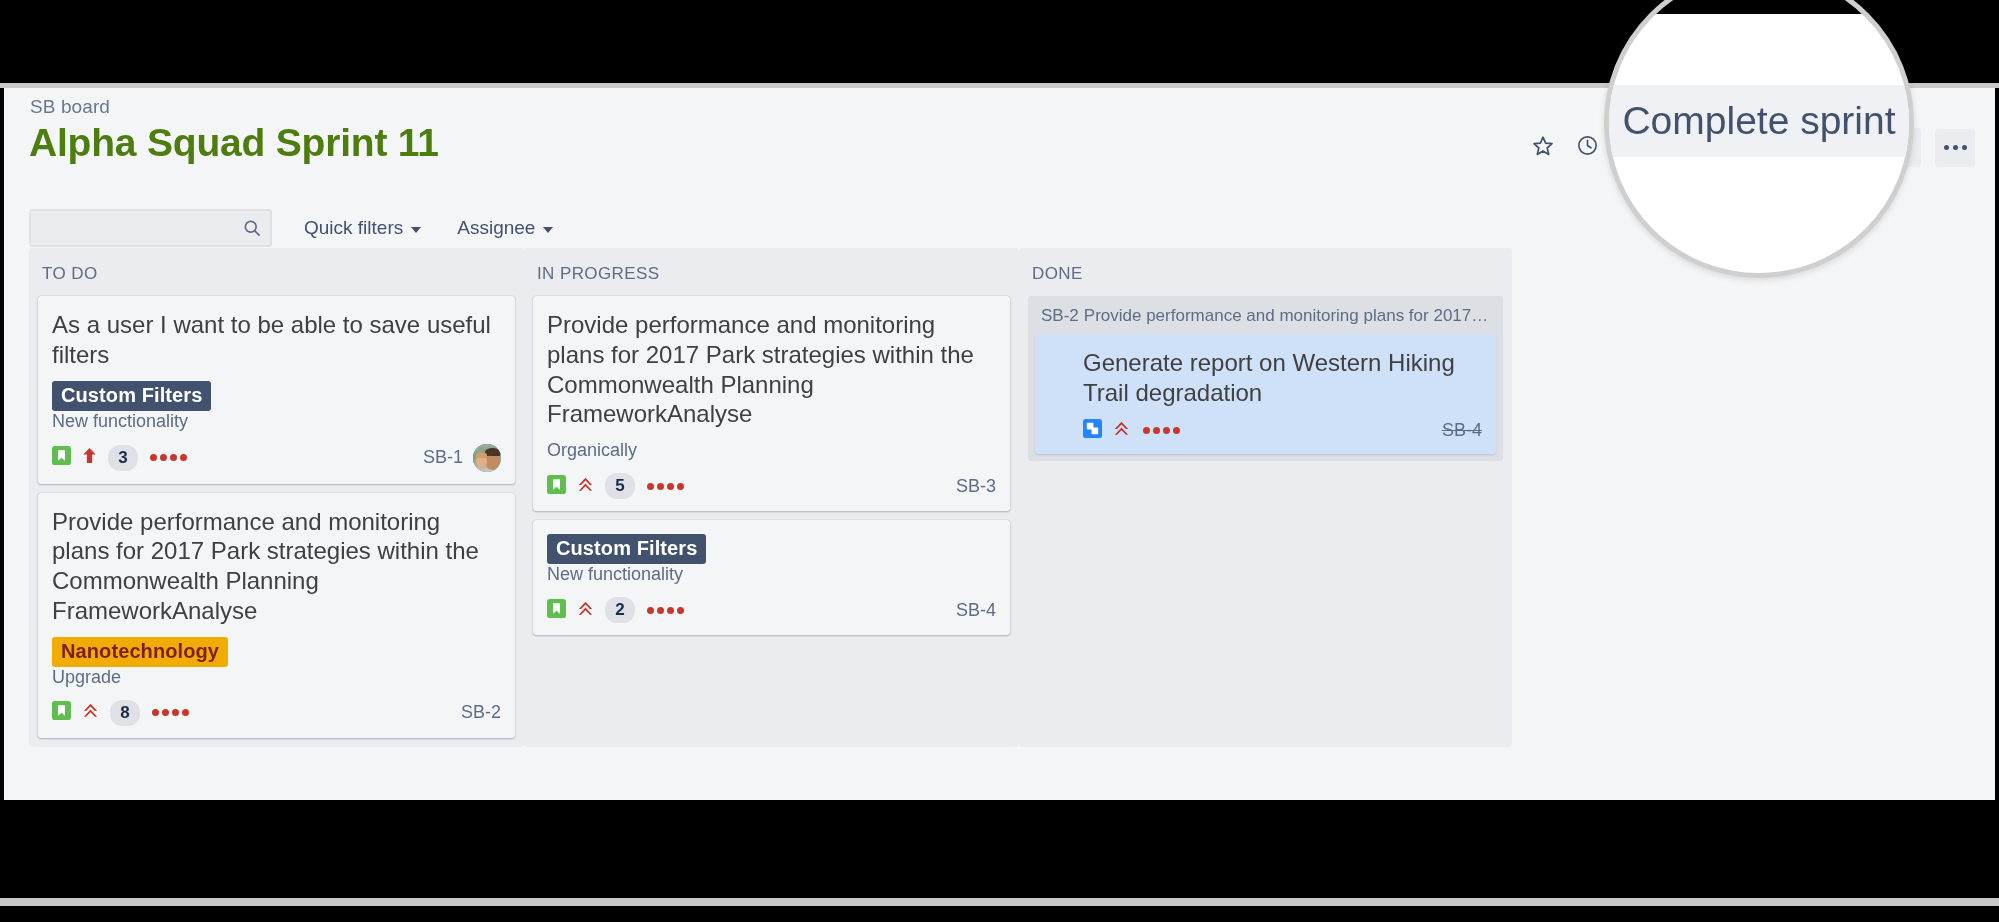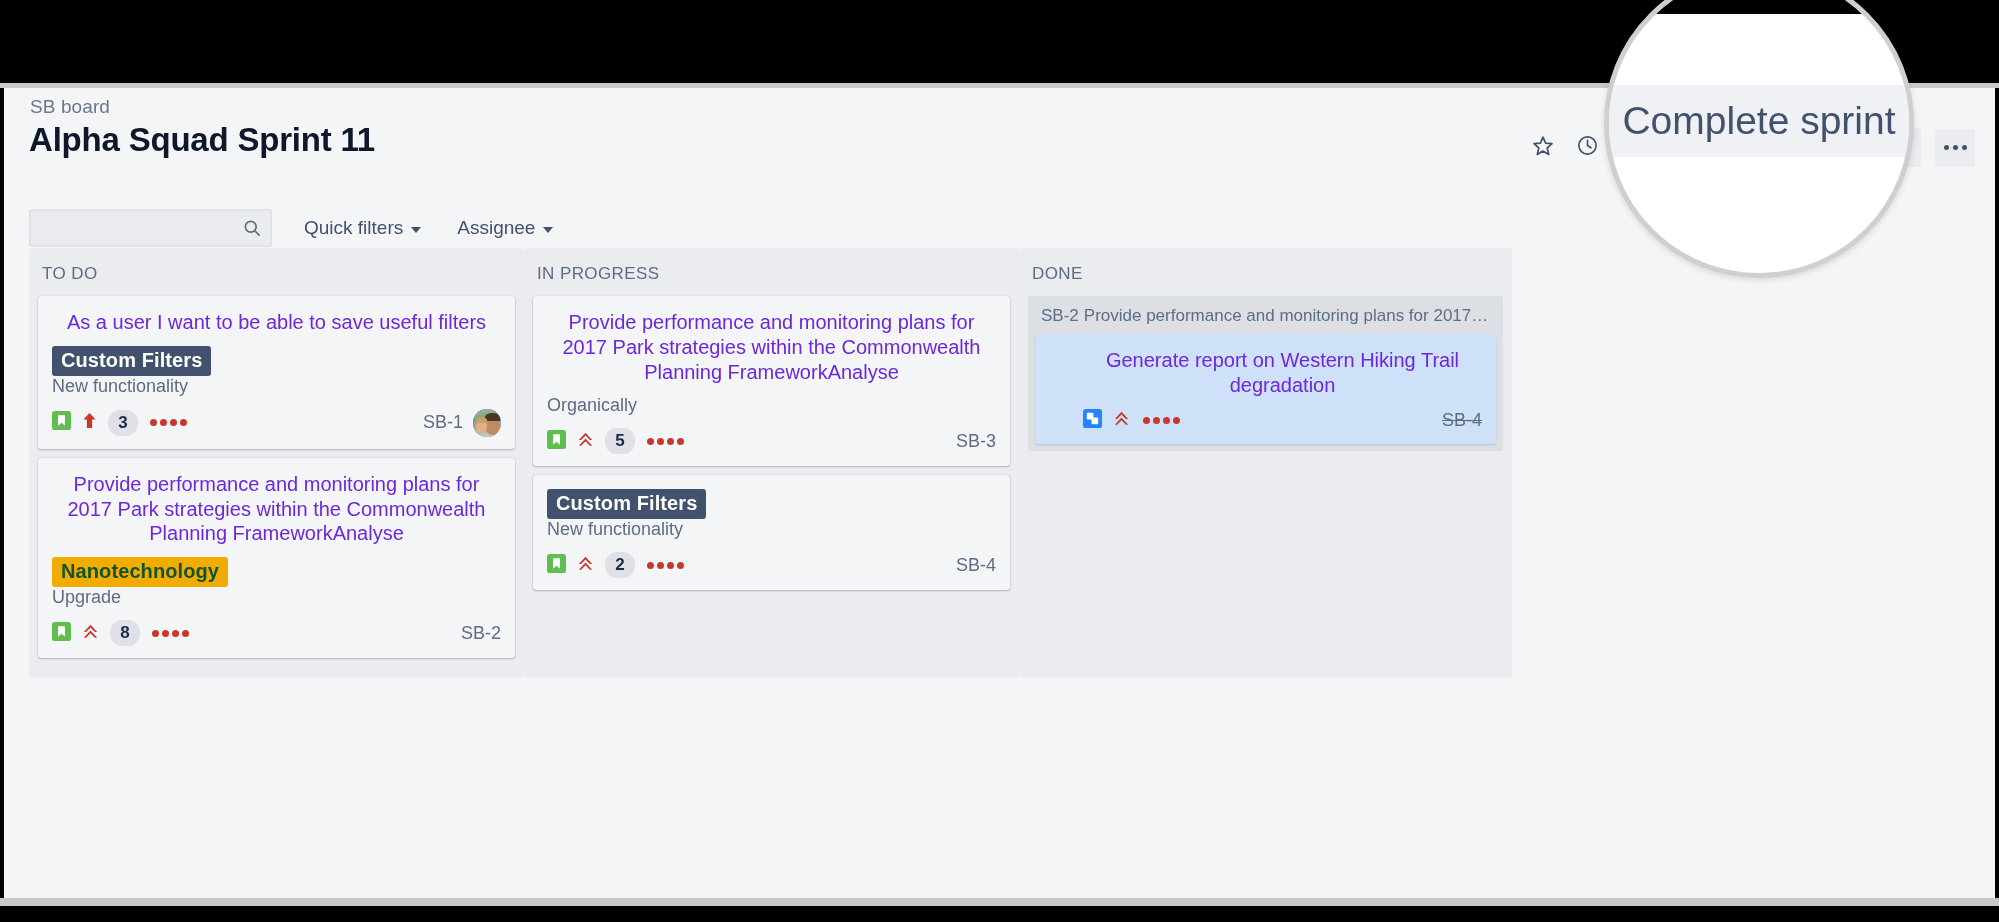--- a/index.html
+++ b/index.html
@@ -48,21 +48,21 @@
     height: 8px;
     background: #c9c9c9;
   }
 
   
   #app {
     position: absolute;
     left: 4px;
     top: 88px;
     width: 1991px;
-    height: 810px;
+    height: 712px;
     background: #f4f5f7;
     overflow: hidden;
   }
 
   
   #board-header {
     position: absolute;
     left: 0; top: 0;
     width: 1991px;
     height: 140px;
@@ -72,23 +72,23 @@
     left: 26px;
     top: 8px;
     font-size: 19px;
     color: #6b778c;
     letter-spacing: 0.1px;
   }
   #page-title {
     position: absolute;
     left: 25px;
     top: 33px;
-    font-size: 33px;
+    font-size: 39px;
     font-weight: bold;
-    color: #0f172a;
+    color: #4d7c0f;
     letter-spacing: -0.2px;
   }
 
   
   #header-actions {
     position: absolute;
     right: 20px;
     top: 40px;
     display: flex;
     align-items: center;
@@ -236,39 +236,38 @@
 
   
   .card {
     background: #f4f5f7;
     border-radius: 3px;
     box-shadow: 0 1px 2px rgba(9,30,66,0.25), 0 0 1px rgba(9,30,66,0.31);
     padding: 14px 14px 12px 14px;
     cursor: pointer;
   }
   .card-title {
-    font-size: 20px;
-    color: #6d28d9;
+    font-size: 24px;
+    color: #404040;
     line-height: 1.24;
     margin-bottom: 11px;
-    text-align: center;
   }
   .epic-label {
     display: inline-block;
     font-size: 20px;
     font-weight: bold;
     color: #ffffff;
     background: #42526e;
     border-radius: 3px;
     padding: 3px 9px 4px 9px;
     letter-spacing: 0.1px;
   }
   .epic-label.nanotech {
     background: #f0ac00;
-    color: #14532d;
+    color: #7f1d1d;
   }
   .card-subtext {
     font-size: 18px;
     color: #5e6c84;
     margin-bottom: 12px;
   }
   .card-footer {
     display: flex;
     align-items: center;
     justify-content: space-between;

